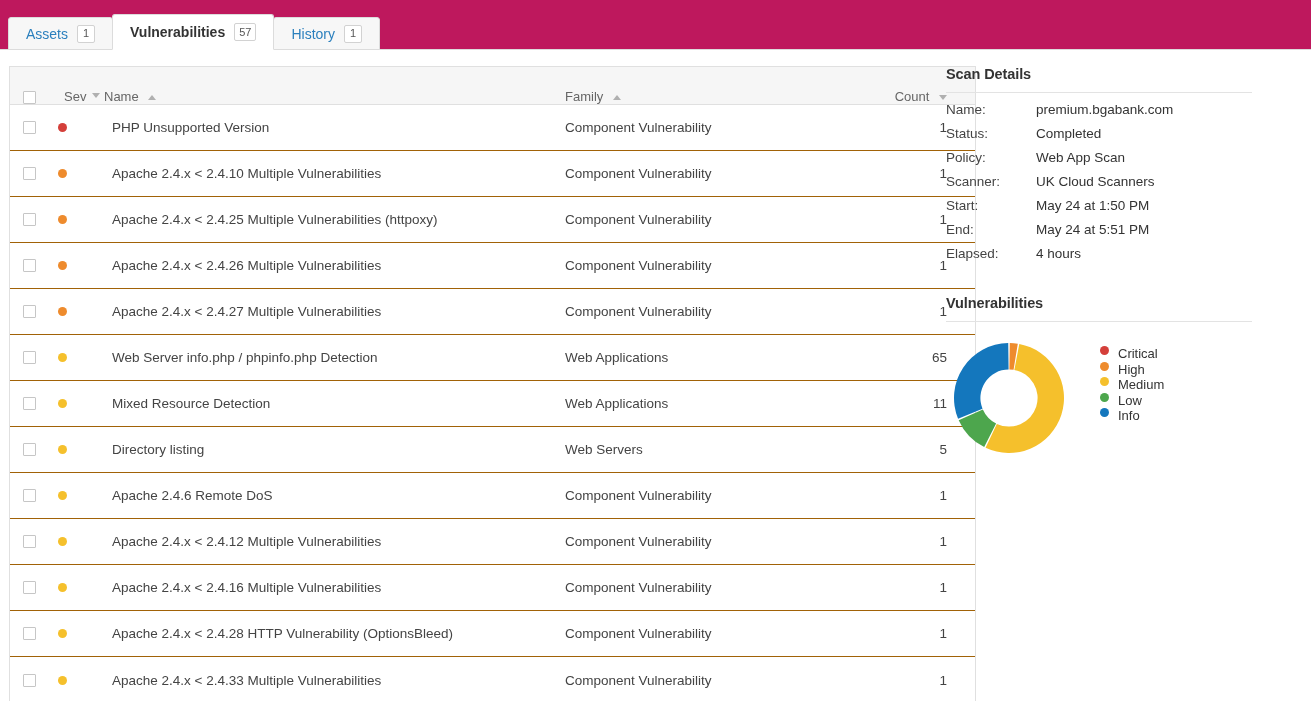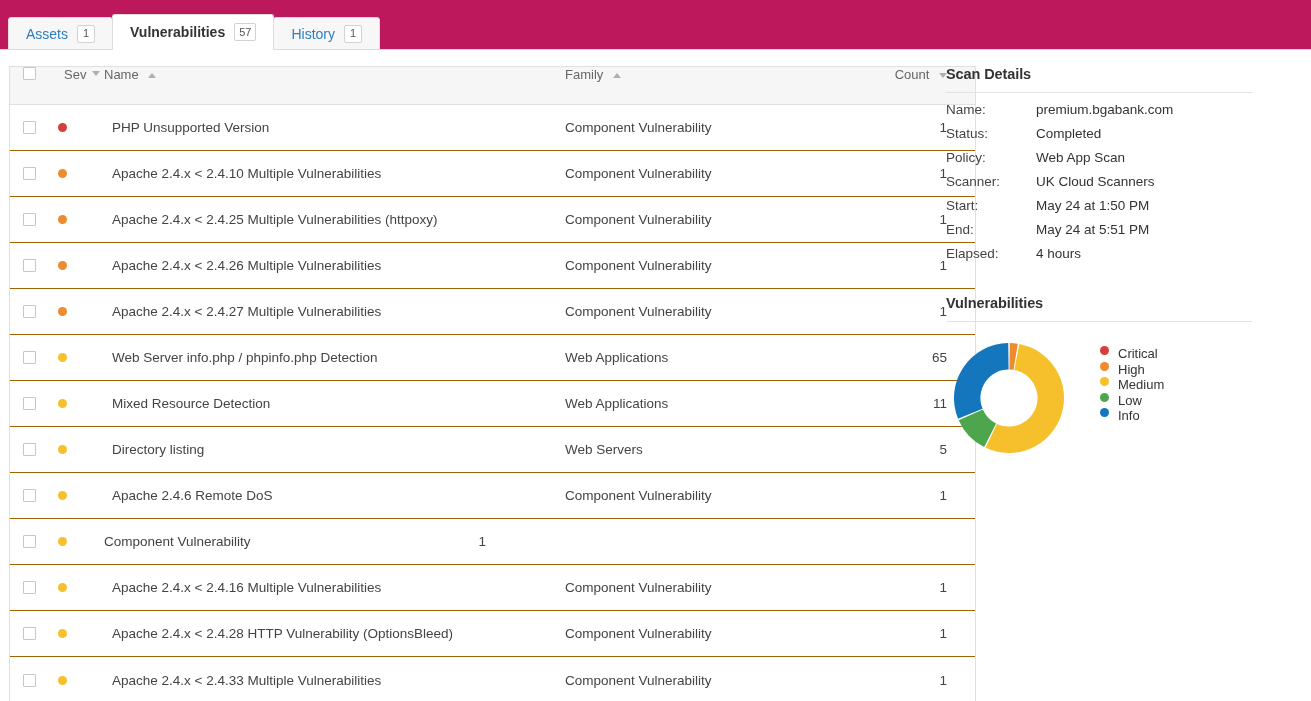--- a/index.html
+++ b/index.html
@@ -80,21 +80,21 @@
     left: 9px; top: 16px;
     width: 967px;
     height: 700px;
     border: 1px solid #e0e0e0;
     border-bottom: none;
     background: #fff;
     overflow: hidden;
   }
   .thead {
     display: flex;
-    align-items: flex-start;
+    align-items: flex-end;
     height: 38px;
     background: #f6f6f6;
     border-bottom: 1px solid #e0e0e0;
     font-size: 13px;
     color: #666666;
   }
   .row {
     display: flex;
     align-items: center;
     height: 46px;
@@ -344,20 +344,21 @@
             <div class="c-family">Component Vulnerability</div>
             <div class="c-count">1</div>
           </div>
           <div class="row">
             <div class="c-check">
               <span class="chk"></span>
             </div>
             <div class="c-sev">
               <span class="dot" style="background: rgb(245, 192, 44);"></span>
             </div>
+            <div class="c-name">Apache 2.4.x &lt; 2.4.12 Multiple Vulnerabilities</div>
             <div class="c-family">Component Vulnerability</div>
             <div class="c-count">1</div>
           </div>
           <div class="row">
             <div class="c-check">
               <span class="chk"></span>
             </div>
             <div class="c-sev">
               <span class="dot" style="background: rgb(245, 192, 44);"></span>
             </div>

